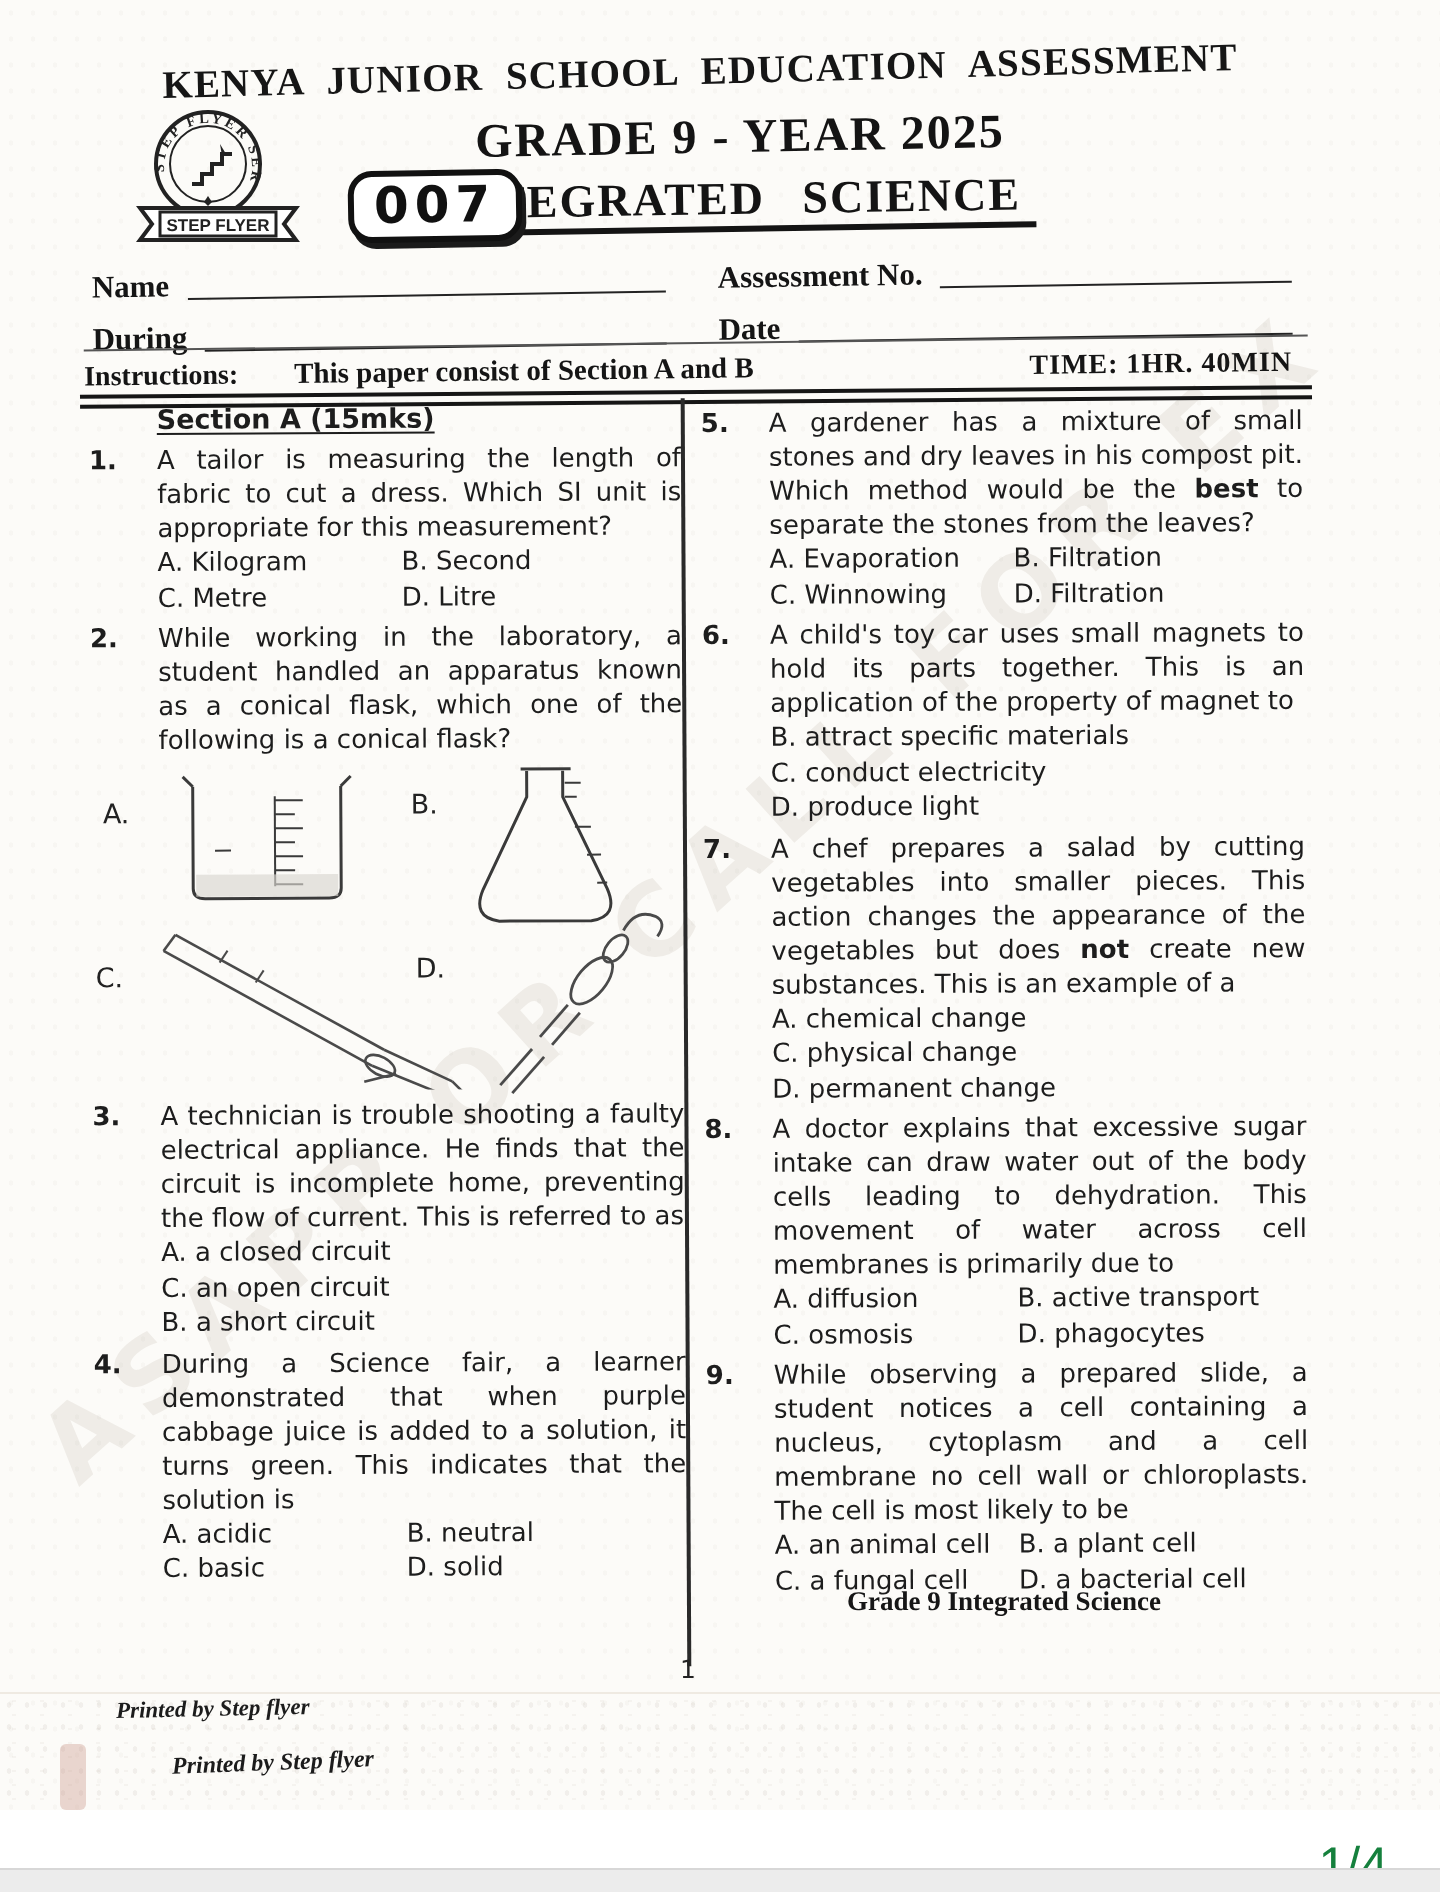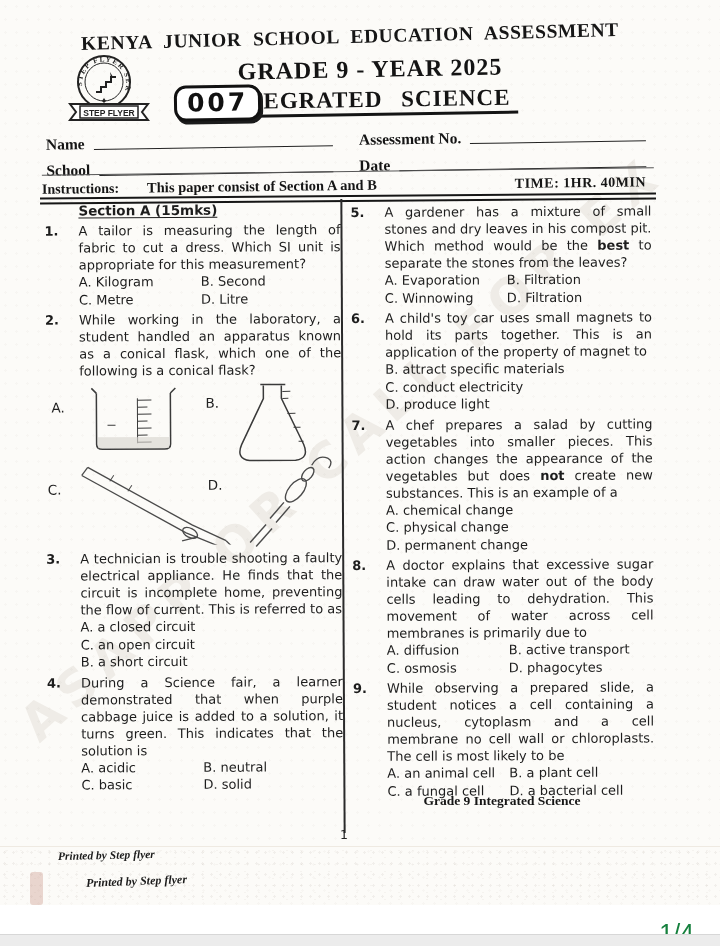--- a/index.html
+++ b/index.html
@@ -159,21 +159,21 @@
           <span>Name</span>
           <span class="fline"></span>
         </div>
       <div class="fcell">
           <span>Assessment No.</span>
           <span class="fline"></span>
         </div>
     </div>
     <div class="frow2">
       <div class="fcell">
-          <span>School</span>
+          <span>During</span>
           <span class="fline"></span>
         </div>
       <div class="fcell">
           <span>Date</span>
           <span class="fline"></span>
         </div>
     </div>
   </div>
 
   <div class="instr">

